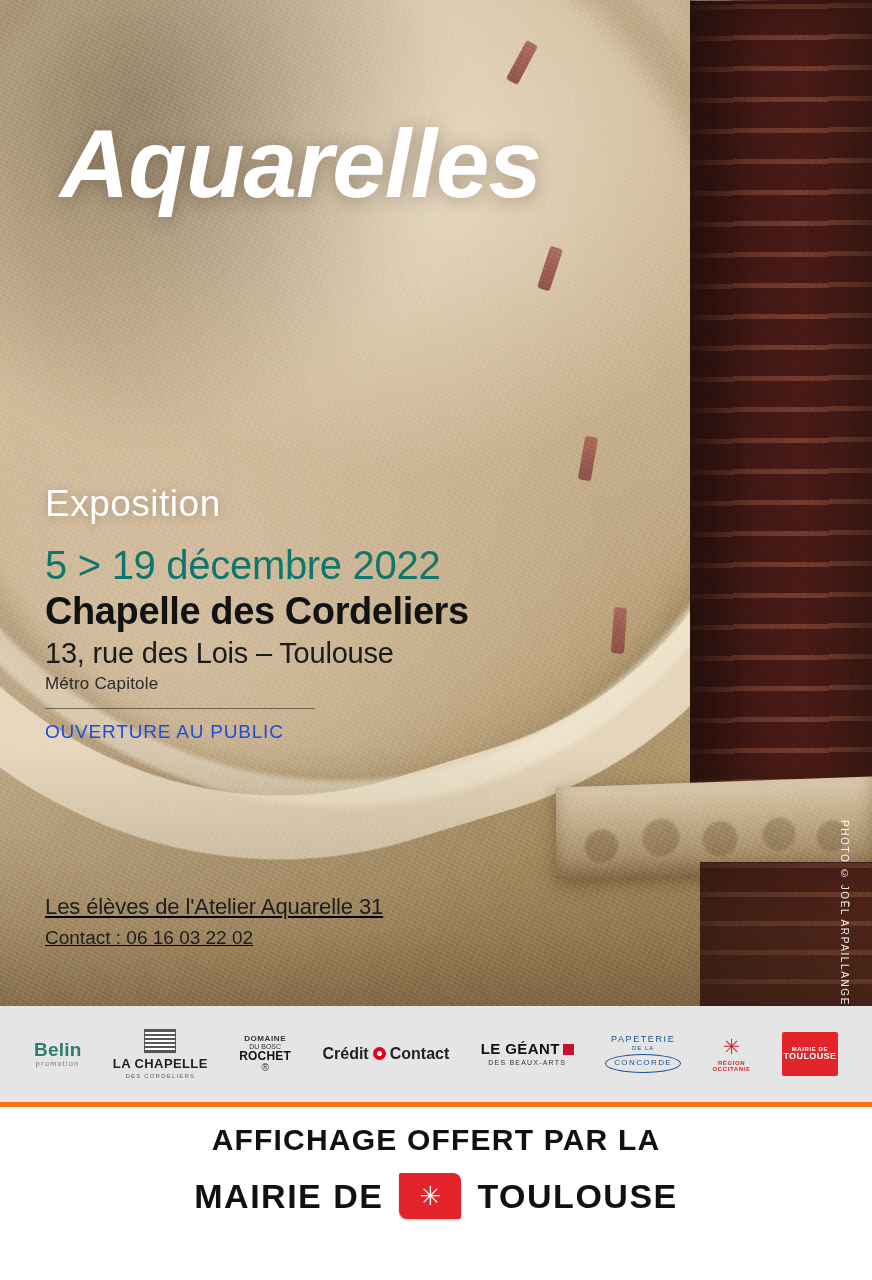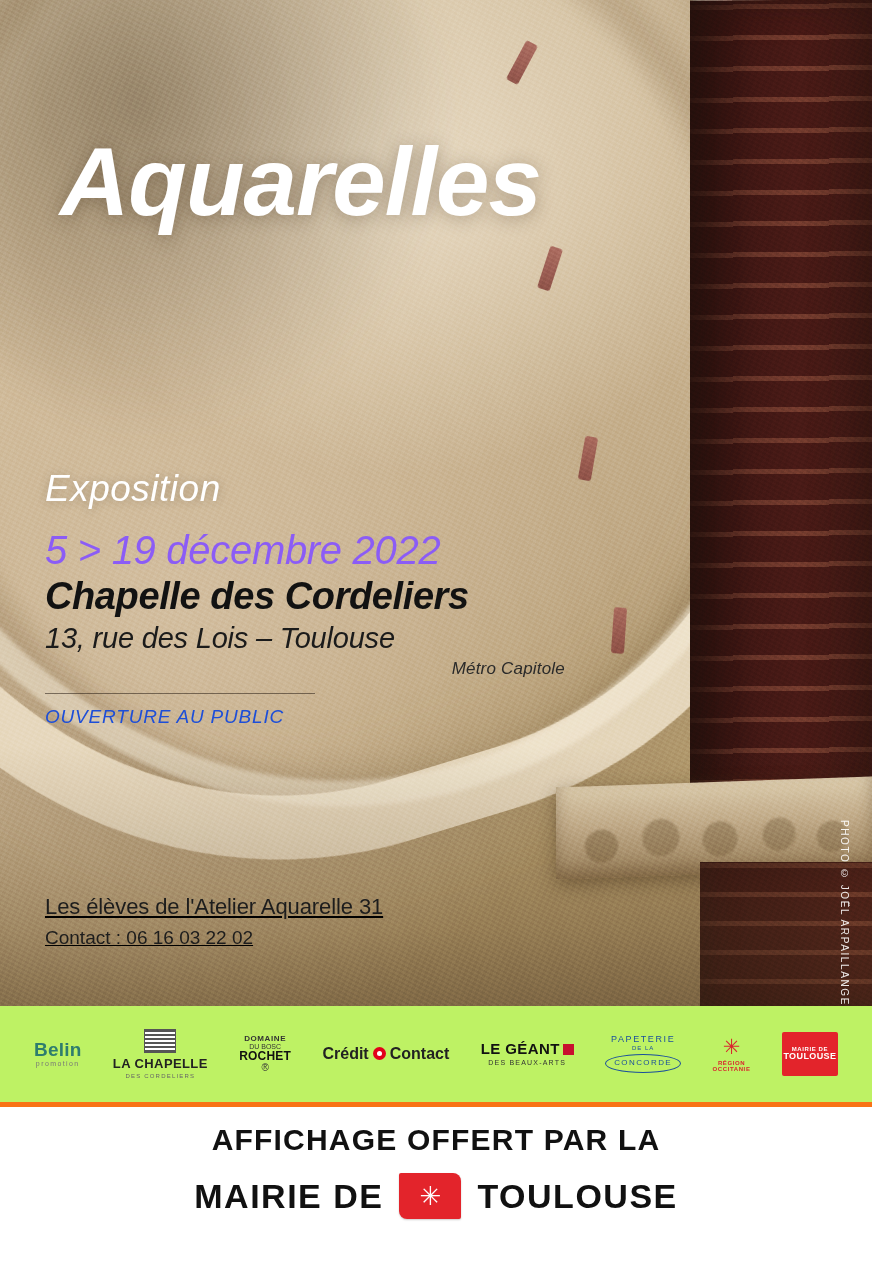--- a/index.html
+++ b/index.html
@@ -180,61 +180,58 @@
     left: 60px;
     top: 116px;
     font-size: 96px;
     line-height: 1;
     font-style: italic;
     font-weight: bold;
     color: #ffffff;
     letter-spacing: -1px;
     text-shadow: 0 2px 18px rgba(60,40,20,0.35);
     white-space: nowrap;
-    margin-top: 18px;
   }
 
   .block-info {
     position: absolute;
     left: 45px;
-    top: 468px;
+    top: 483px;
     width: 520px;
-    font-style: italic;
   }
   .expo {
     font-size: 37px;
     color: #ffffff;
     letter-spacing: 0.5px;
     margin-bottom: 18px;
     text-shadow: 0 1px 10px rgba(60,40,20,0.25);
   }
   .dates {
     font-size: 40px;
-    color: #8b5cf6;
+    color: #0f766e;
     letter-spacing: -0.3px;
     margin-bottom: 2px;
   }
   .venue {
     font-size: 38px;
     font-weight: bold;
     color: #121212;
     letter-spacing: -0.4px;
     margin-bottom: 4px;
   }
   .address {
     font-size: 29px;
     color: #1b1b1b;
     letter-spacing: -0.2px;
   }
   .metro {
     font-size: 17px;
     color: #2a2a2a;
     margin-top: 4px;
     letter-spacing: 0.2px;
-    text-align: right;
   }
   .rule {
     width: 270px;
     height: 1px;
     background: rgba(40,30,20,0.55);
     margin: 14px 0 12px 0;
   }
   .open-title {
     font-size: 19px;
     color: #1d4ed8;
@@ -274,21 +271,21 @@
     text-orientation: mixed;
   }
 
   
   .sponsors {
     position: absolute;
     left: 0;
     top: 1006px;
     width: 872px;
     height: 96px;
-    background: #bef264;
+    background: #e5e5e5;
     display: flex;
     align-items: center;
     justify-content: space-between;
     padding: 0 34px;
     box-sizing: border-box;
   }
   .sp { text-align: center; line-height: 1.05; }
 
   .sp-belin .b1t { font-size: 19px; font-weight: bold; color: #2e7d6e; letter-spacing: 0.2px; }
   .sp-belin .b2t { font-size: 7px; color: #777; letter-spacing: 1.4px; }

